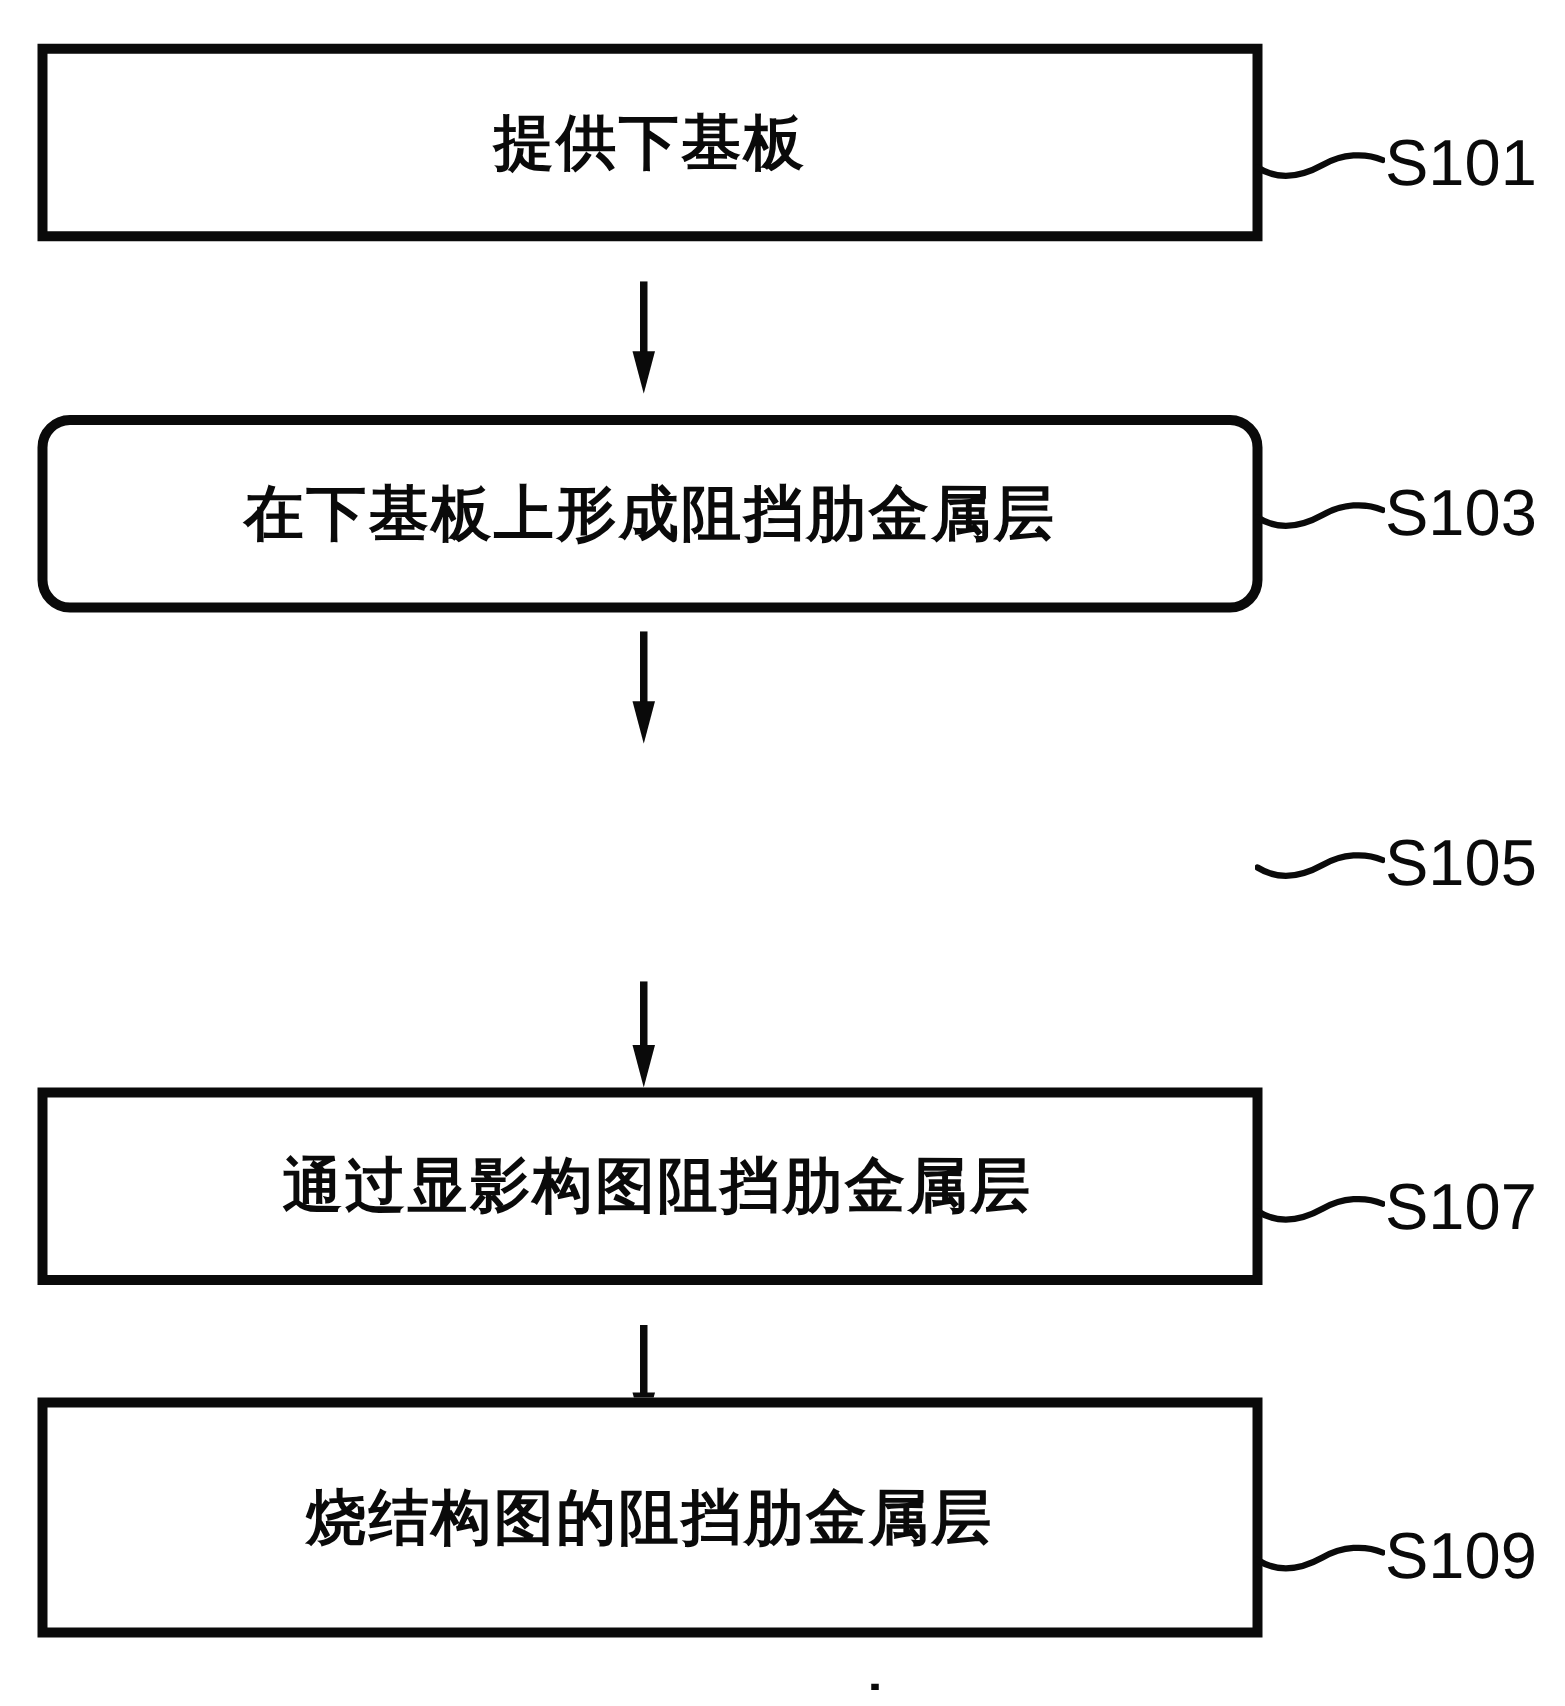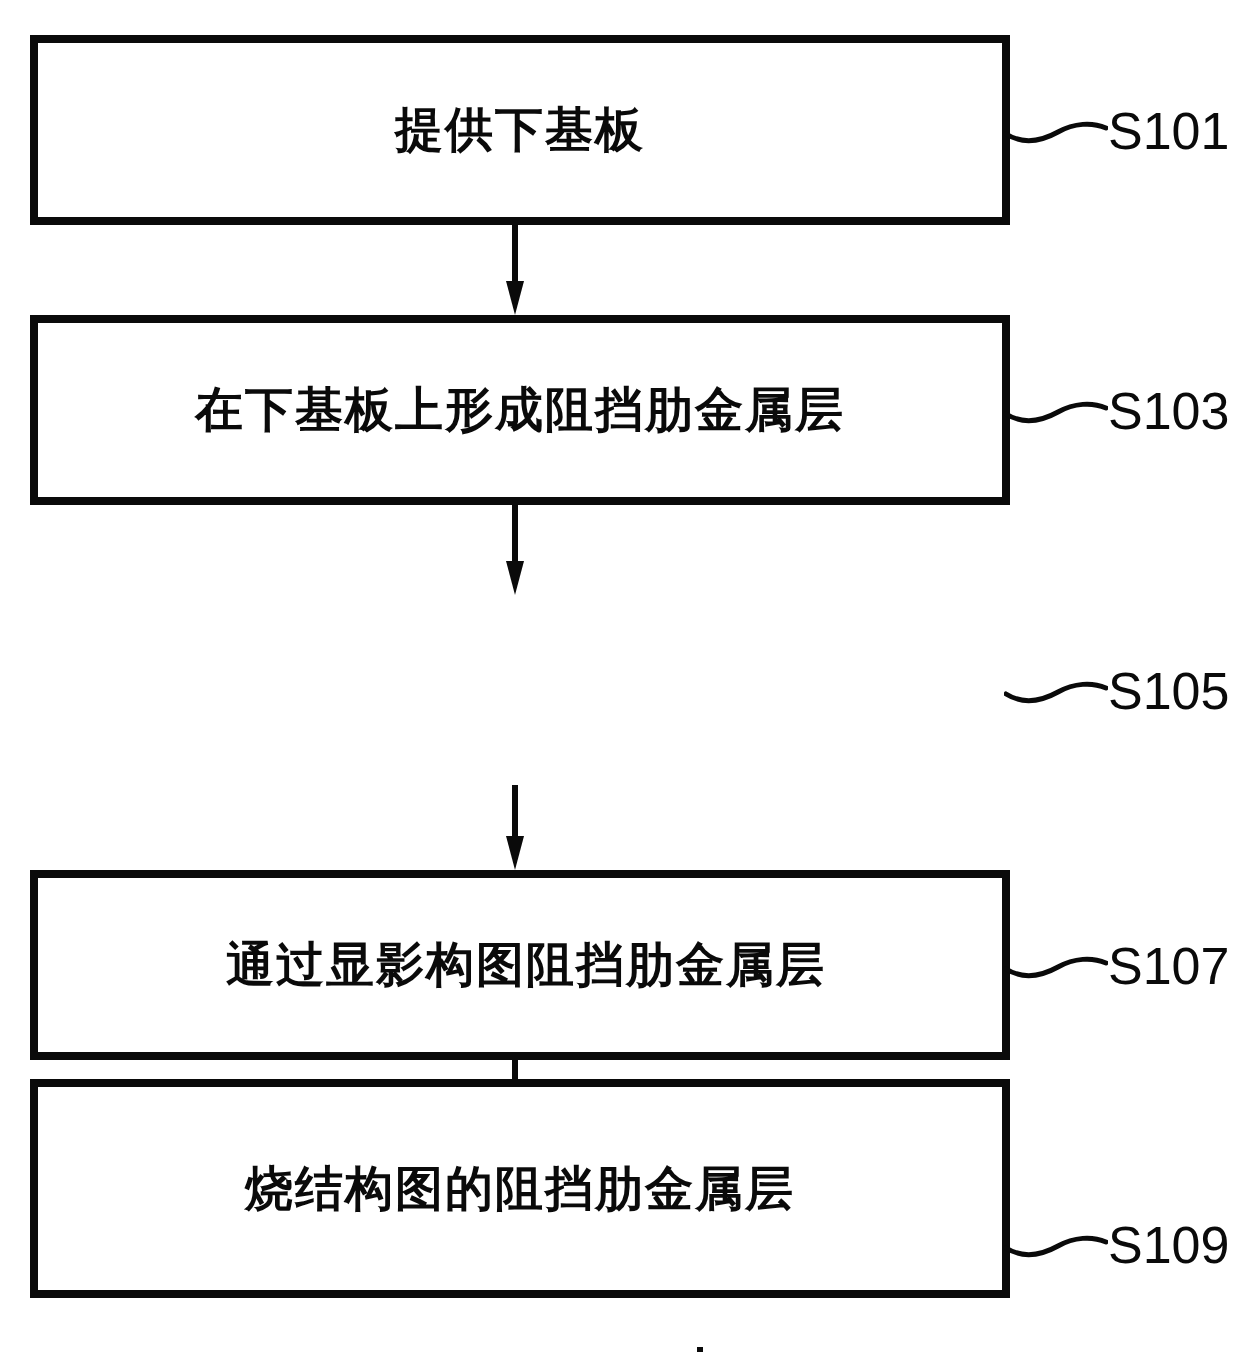--- a/index.html
+++ b/index.html
@@ -12,21 +12,21 @@
     width: 1252px;
     height: 1365px;
     background: #ffffff;
     font-family: "Liberation Sans", "DejaVu Sans", sans-serif;
     overflow: hidden;
   }
   .flow-box {
     position: absolute;
     left: 30px;
     width: 980px;
-    height: 190px;
+    height: 158px;
     border: 8px solid #0a0a0a;
     box-sizing: border-box;
     background: #ffffff;
     display: flex;
     align-items: center;
     justify-content: center;
   }
   .flow-box .box-text {
     font-size: 48px;
     font-weight: bold;
@@ -77,21 +77,21 @@
   <svg class="connector" style="top:108px;" viewBox="0 0 104 44">
     <path d="M2,26 C18,36 36,34 54,24 C70,15 88,14 102,20" fill="none" stroke="#0a0a0a" stroke-width="5" stroke-linecap="round"></path>
   </svg>
   <div class="step-label" style="top:102px;">S101</div>
 
   <svg class="flow-arrow" style="top:225px; height:90px;" viewBox="0 0 26 90">
     <line x1="13" y1="0" x2="13" y2="62" stroke="#0a0a0a" stroke-width="6"></line>
     <polygon points="13,90 4,56 22,56" fill="#0a0a0a"></polygon>
   </svg>
 
-  <div class="flow-box" style="top:315px;">
+  <div class="flow-box" style="top:332px;border-radius:26px;">
     <span class="box-text">在下基板上形成阻挡肋金属层</span>
   </div>
   <svg class="connector" style="top:388px;" viewBox="0 0 104 44">
     <path d="M2,26 C18,36 36,34 54,24 C70,15 88,14 102,20" fill="none" stroke="#0a0a0a" stroke-width="5" stroke-linecap="round"></path>
   </svg>
   <div class="step-label" style="top:382px;">S103</div>
 
   <svg class="flow-arrow" style="top:505px; height:90px;" viewBox="0 0 26 90">
     <line x1="13" y1="0" x2="13" y2="62" stroke="#0a0a0a" stroke-width="6"></line>
     <polygon points="13,90 4,56 22,56" fill="#0a0a0a"></polygon>
@@ -113,21 +113,21 @@
   <svg class="connector" style="top:943px;" viewBox="0 0 104 44">
     <path d="M2,26 C18,36 36,34 54,24 C70,15 88,14 102,20" fill="none" stroke="#0a0a0a" stroke-width="5" stroke-linecap="round"></path>
   </svg>
   <div class="step-label" style="top:937px;">S107</div>
 
   <svg class="flow-arrow" style="top:1060px; height:88px;" viewBox="0 0 26 88">
     <line x1="13" y1="0" x2="13" y2="60" stroke="#0a0a0a" stroke-width="6"></line>
     <polygon points="13,88 4,54 22,54" fill="#0a0a0a"></polygon>
   </svg>
 
-  <div class="flow-box" style="top:1079px; height:219px;">
+  <div class="flow-box" style="top:1118px; height:192px;">
     <span class="box-text">烧结构图的阻挡肋金属层</span>
   </div>
   <svg class="connector" style="top:1222px;" viewBox="0 0 104 44">
     <path d="M2,26 C18,36 36,34 54,24 C70,15 88,14 102,20" fill="none" stroke="#0a0a0a" stroke-width="5" stroke-linecap="round"></path>
   </svg>
   <div class="step-label" style="top:1216px;">S109</div>
 
   <div class="artifact-dot"></div>
 
 </div>

